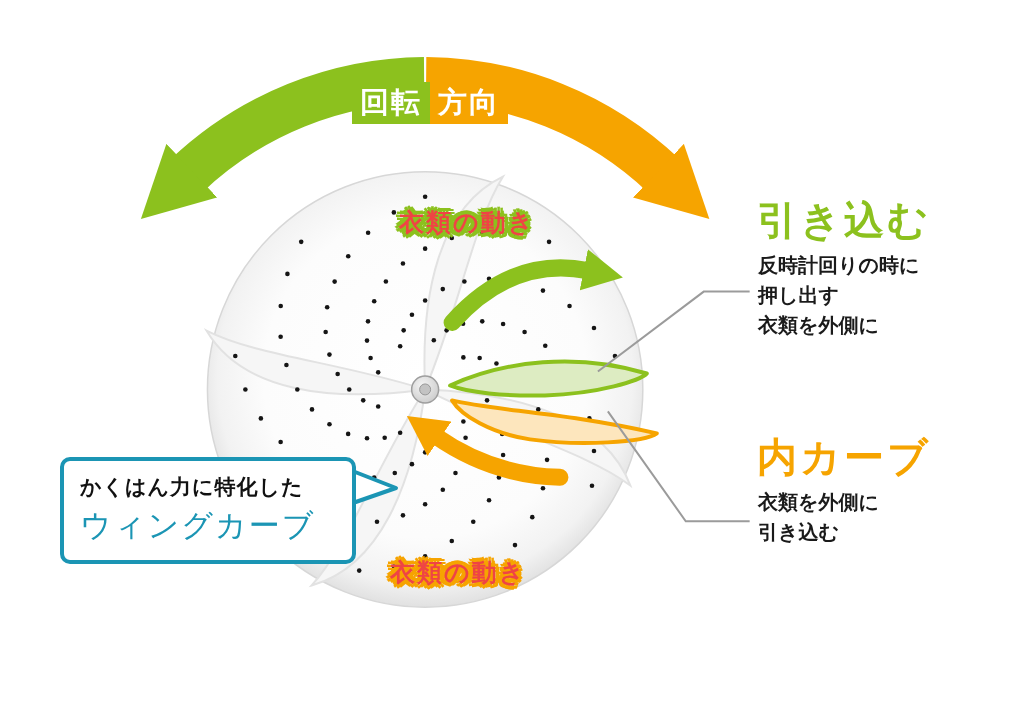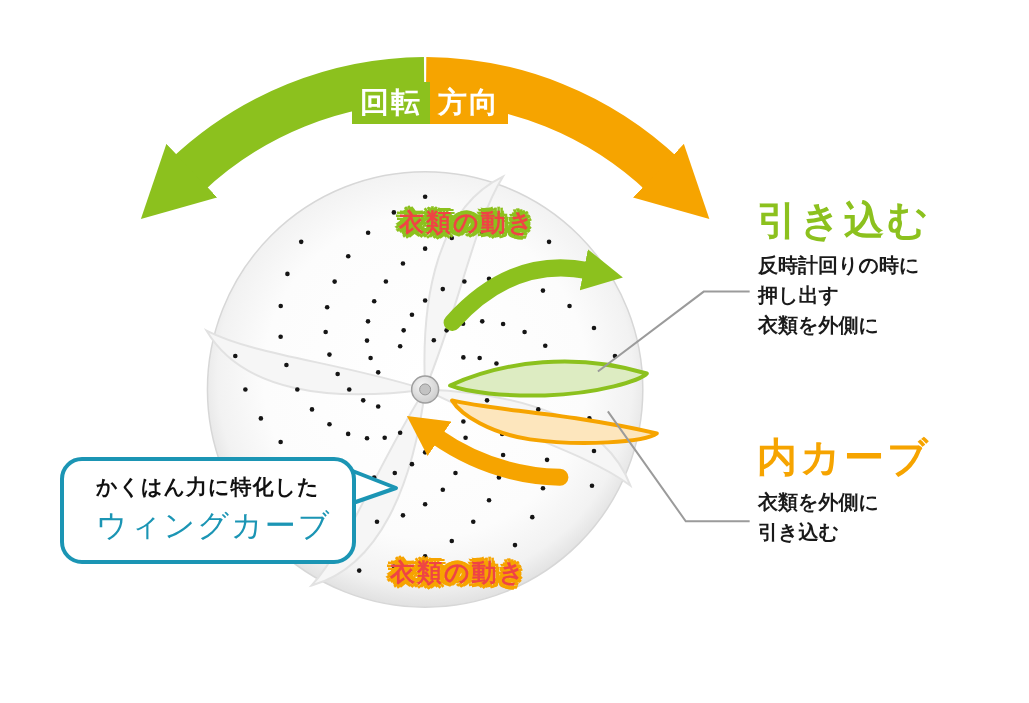--- a/index.html
+++ b/index.html
@@ -38,21 +38,21 @@
     white-space:nowrap;z-index:5}
   .outer-title{left:757px;top:193px;color:var(--green,#8cc11e)}
   .inner-title{left:757px;top:430px;color:var(--orange,#f6a400)}
   .curve-body{position:absolute;font-size:20px;font-weight:600;color:var(--dark,#1a1a1a);
     line-height:1.5;white-space:nowrap;z-index:5}
   .outer-body{left:758px;top:250px}
   .inner-body{left:758px;top:487px}
 
   
   .callout{position:absolute;left:60px;top:457px;width:296px;background:#fff;
-    border:4px solid var(--teal,#1b95b4);border-radius:22px;padding:12px 32px 13px;z-index:4}
+    border:4px solid var(--teal,#1b95b4);border-radius:10px;padding:12px 16px 13px;z-index:4}
   .callout .l1{font-size:21px;font-weight:bold;color:#111;letter-spacing:1px;
     margin-bottom:4px;white-space:nowrap}
   .callout .l2{font-size:31px;font-weight:normal;color:var(--teal,#1b95b4);
     letter-spacing:2px;white-space:nowrap}
   .callout-tail{position:absolute;left:346px;top:464px;width:54px;height:46px;z-index:3}
 </style>
 </head>
 <body>
 
 <div class="stage">

